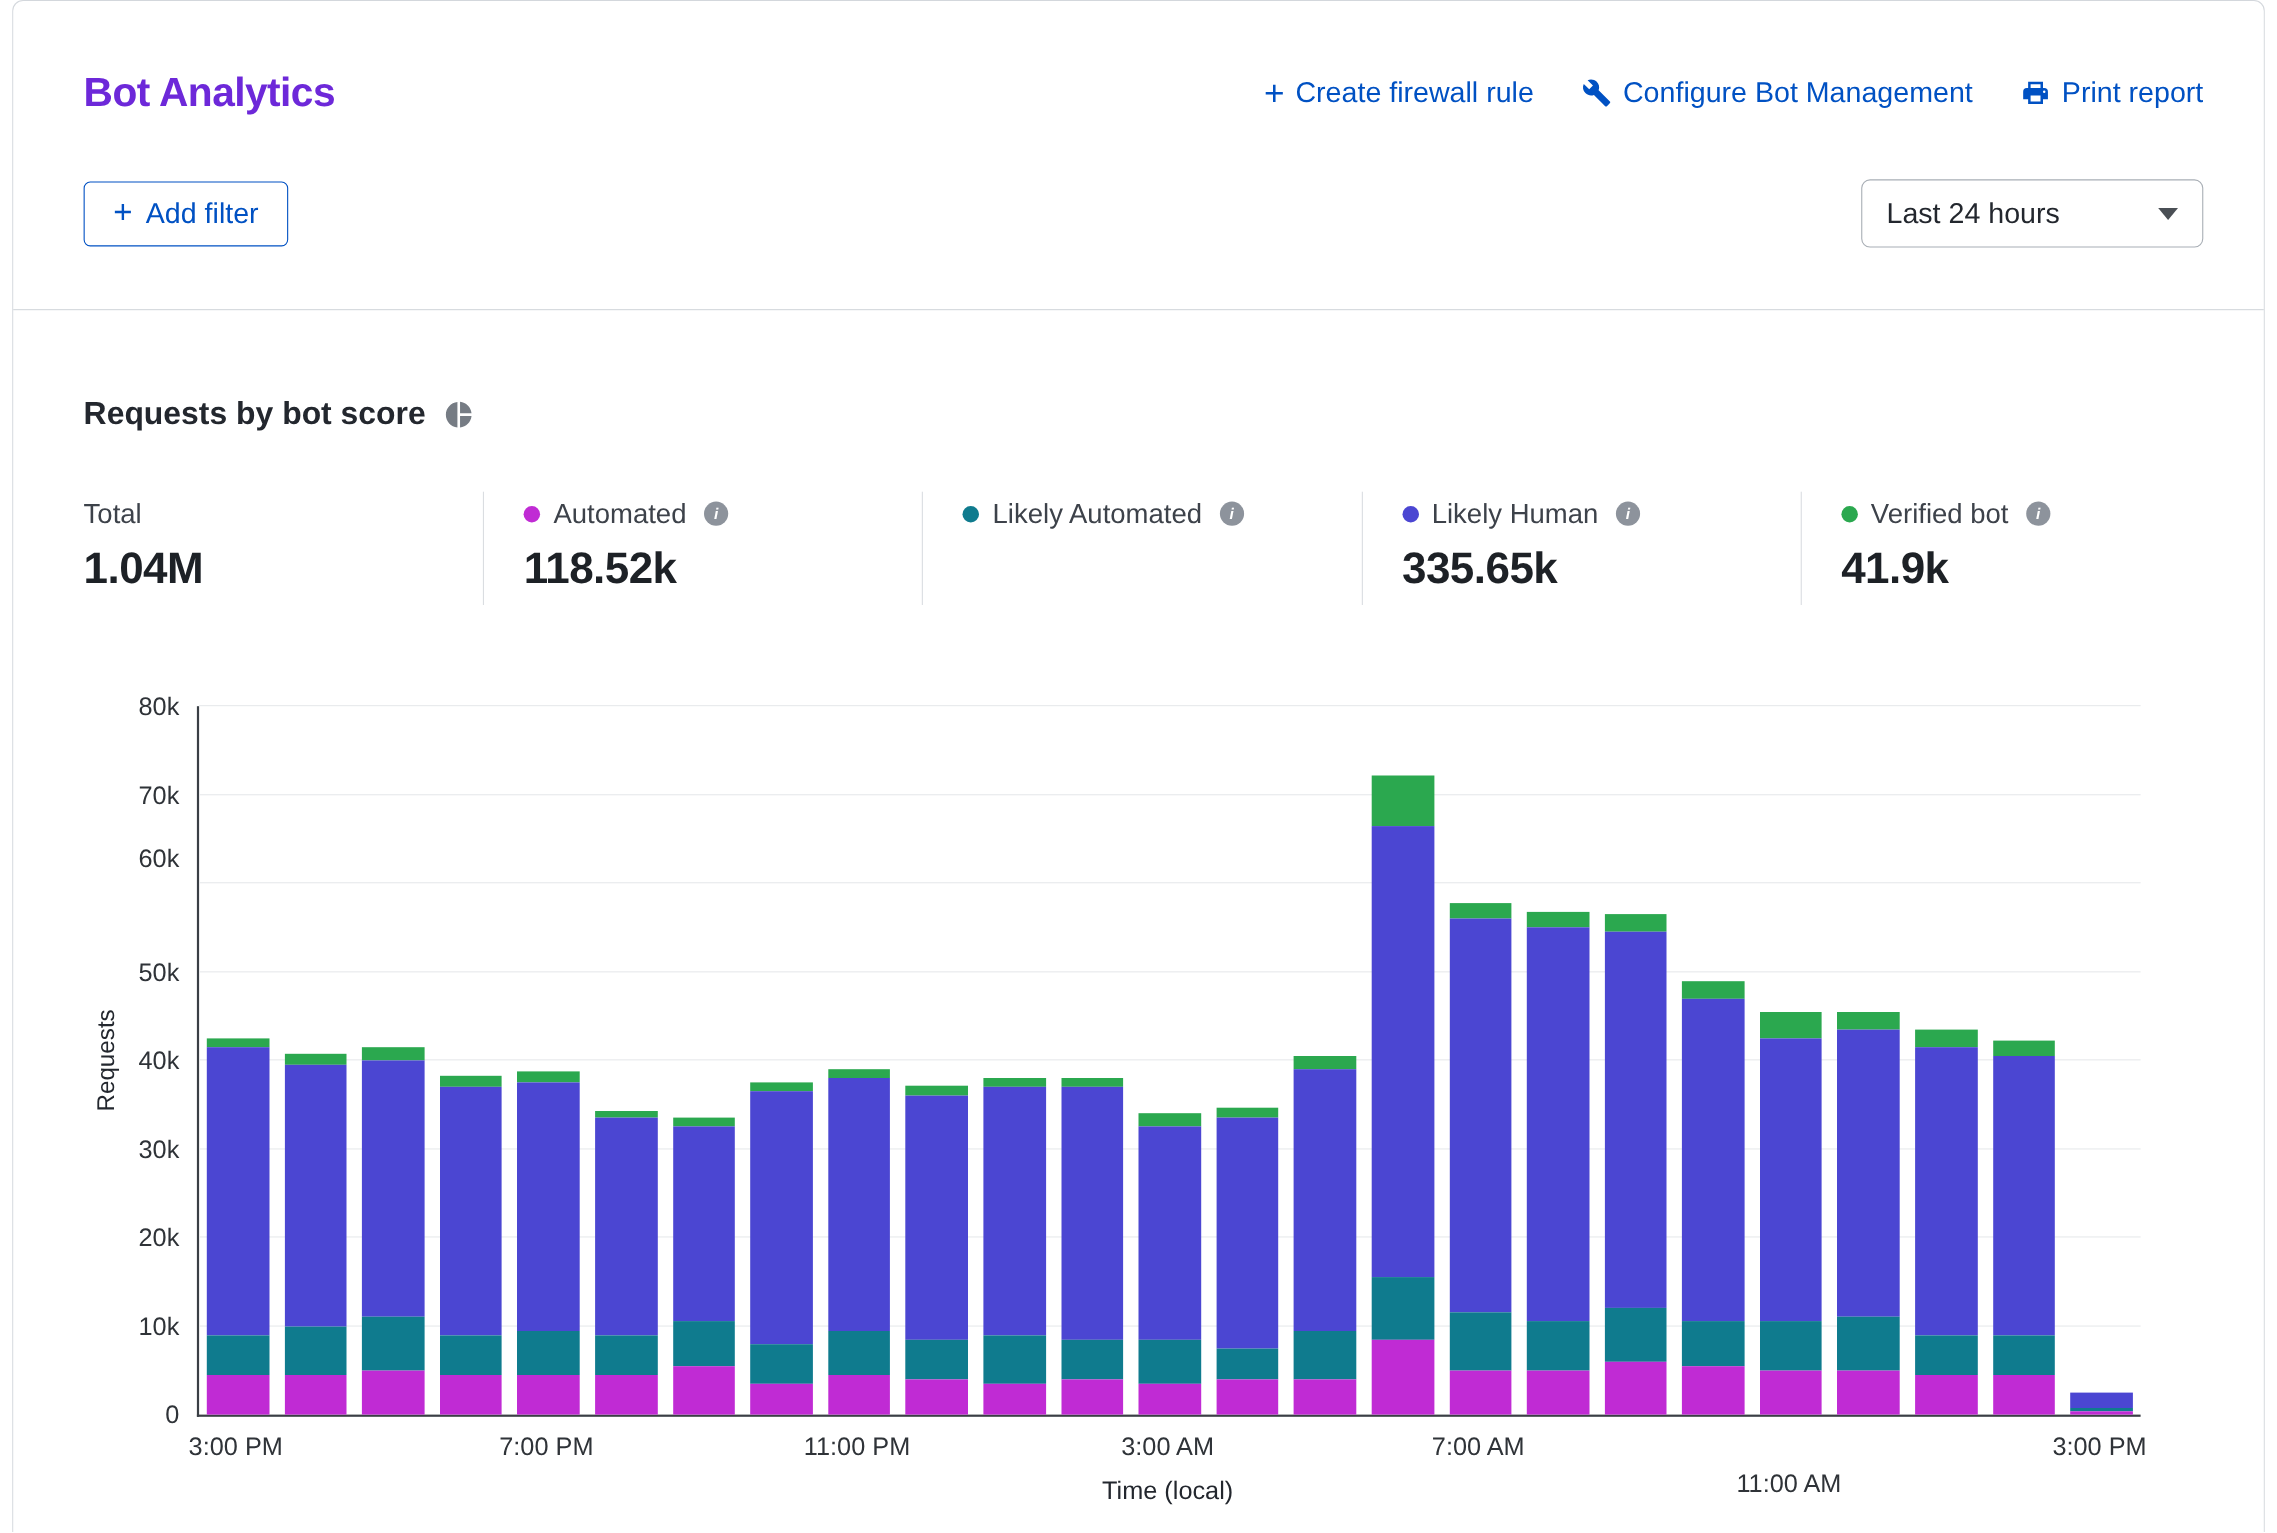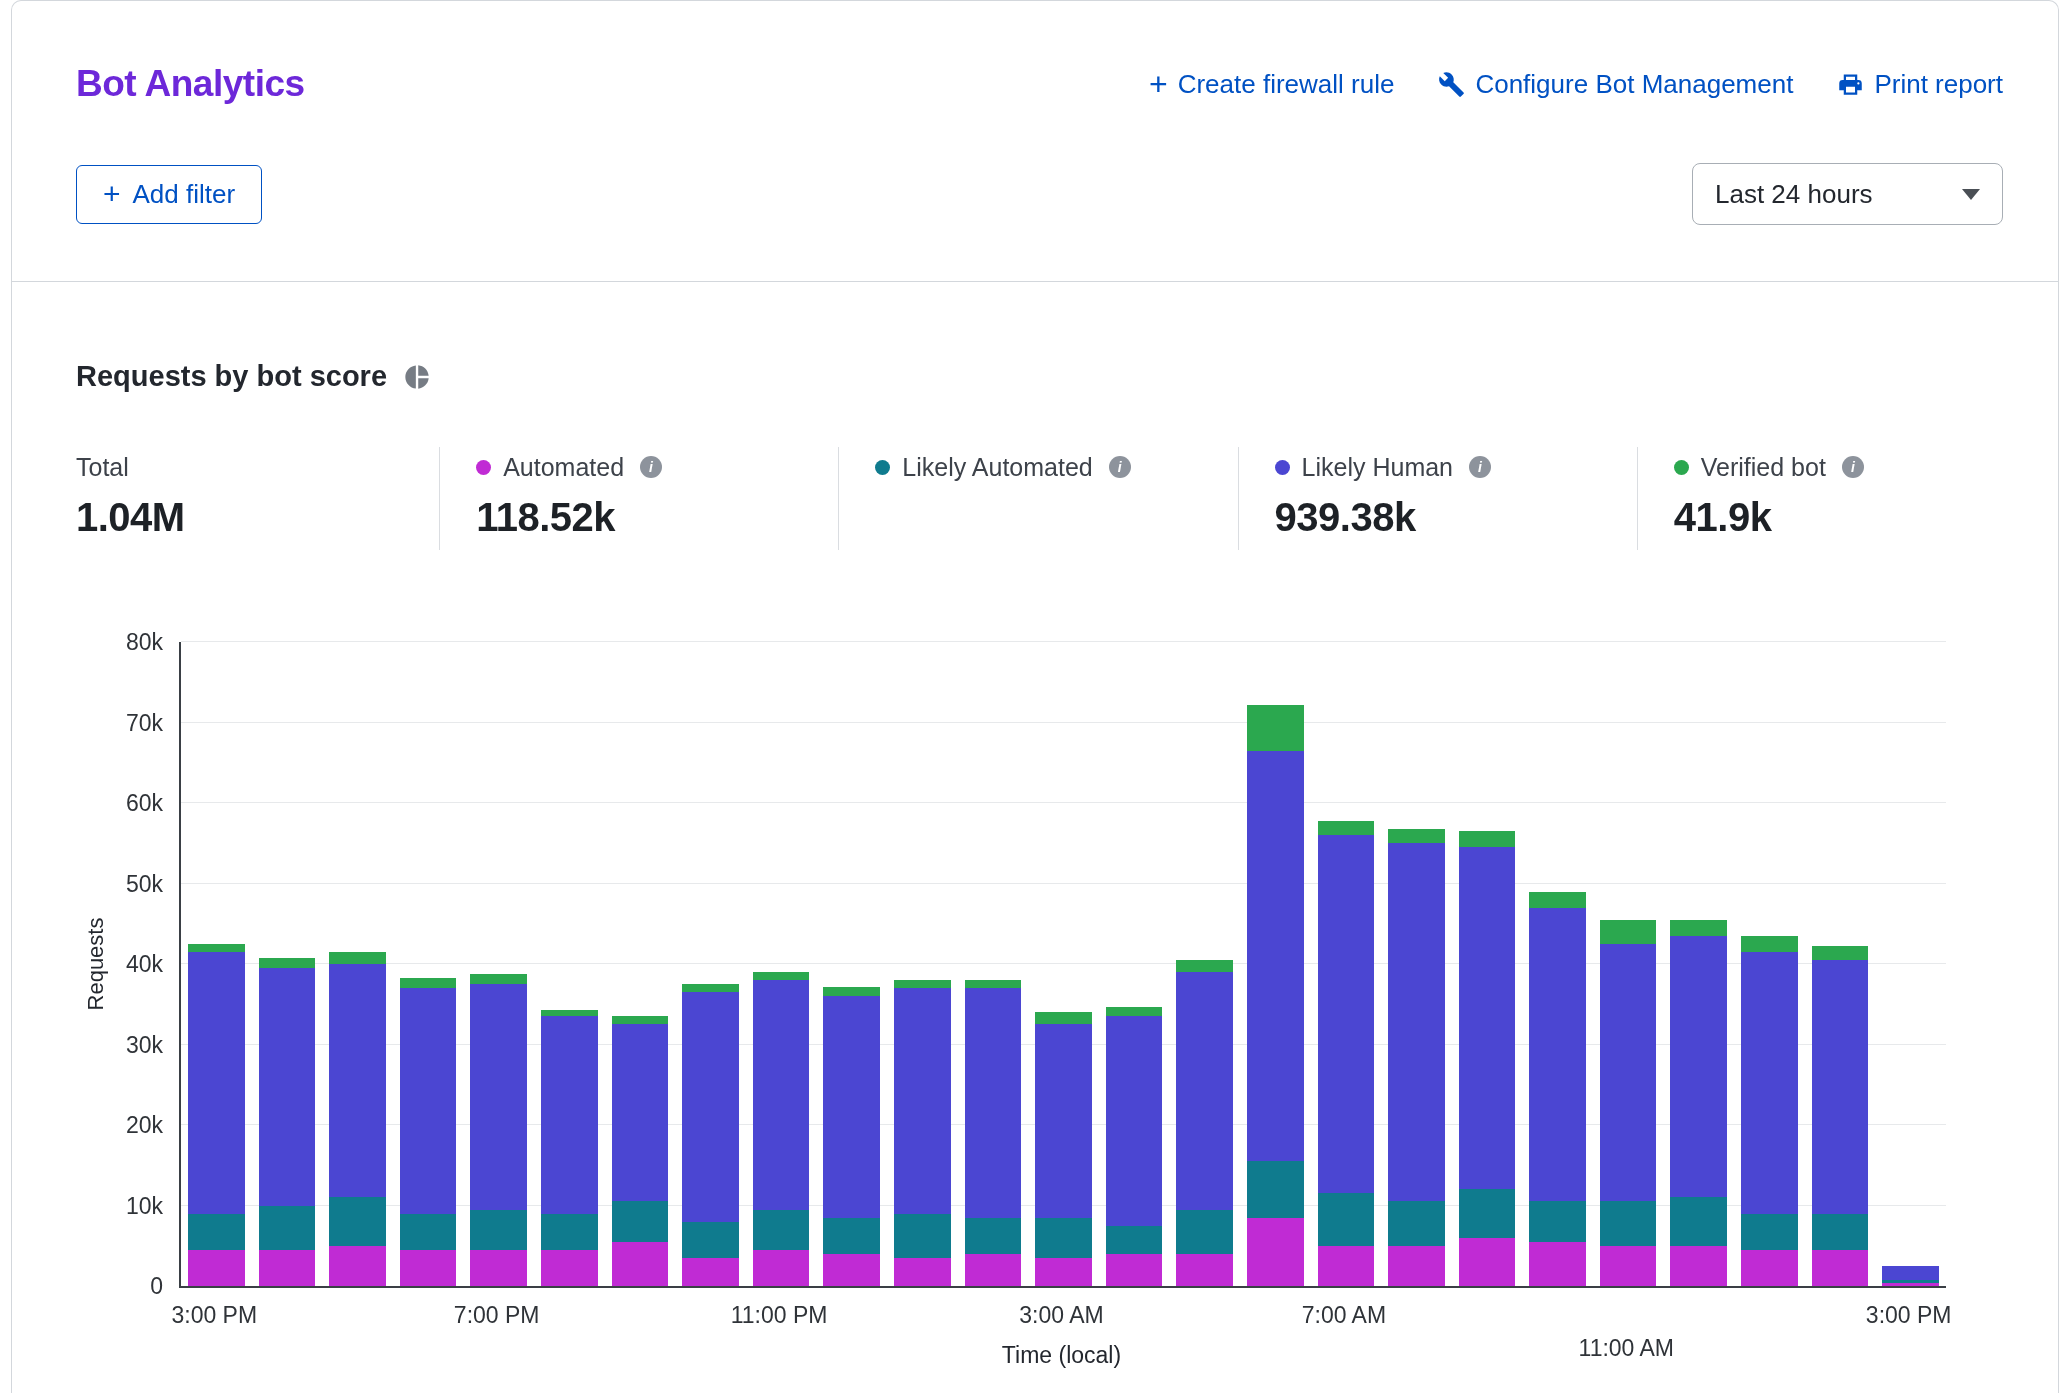--- a/index.html
+++ b/index.html
@@ -157,42 +157,42 @@
           <span class="stat-label">Likely Automated</span>
           <span class="info-icon">i</span>
         </div>
       </div>
       <div class="stat">
         <div class="stat-label-row">
           <span class="dot" style="background: rgb(75, 70, 210);"></span>
           <span class="stat-label">Likely Human</span>
           <span class="info-icon">i</span>
         </div>
-        <div class="stat-value">939.38k</div>
+        <div class="stat-value">335.65k</div>
       </div>
       <div class="stat">
         <div class="stat-label-row">
           <span class="dot" style="background: rgb(43, 168, 79);"></span>
           <span class="stat-label">Verified bot</span>
           <span class="info-icon">i</span>
         </div>
         <div class="stat-value">41.9k</div>
       </div>
     </div>
 
     <div class="chart">
       <div class="y-axis">
         <div class="y-axis-title">Requests</div>
       <div class="y-tick" style="bottom: -13px;">0</div>
           <div class="y-tick" style="bottom: 67.5px;">10k</div>
           <div class="y-tick" style="bottom: 148px;">20k</div>
           <div class="y-tick" style="bottom: 228.5px;">30k</div>
           <div class="y-tick" style="bottom: 309px;">40k</div>
           <div class="y-tick" style="bottom: 389.5px;">50k</div>
-          <div class="y-tick" style="bottom: 470px;">60k</div>
+          <div class="y-tick" style="bottom: 493px;">60k</div>
           <div class="y-tick" style="bottom: 550.5px;">70k</div>
           <div class="y-tick" style="bottom: 631px;">80k</div>
         </div>
       <div class="plot-col">
         <div class="plot">
           <div class="bars">
               <div class="bar">
                 <div class="seg" style="height: 36.225px; background: rgb(192, 43, 212);"></div>
                 <div class="seg" style="height: 36.225px; background: rgb(15, 123, 142);"></div>
                 <div class="seg" style="height: 261.625px; background: rgb(75, 70, 210);"></div>

